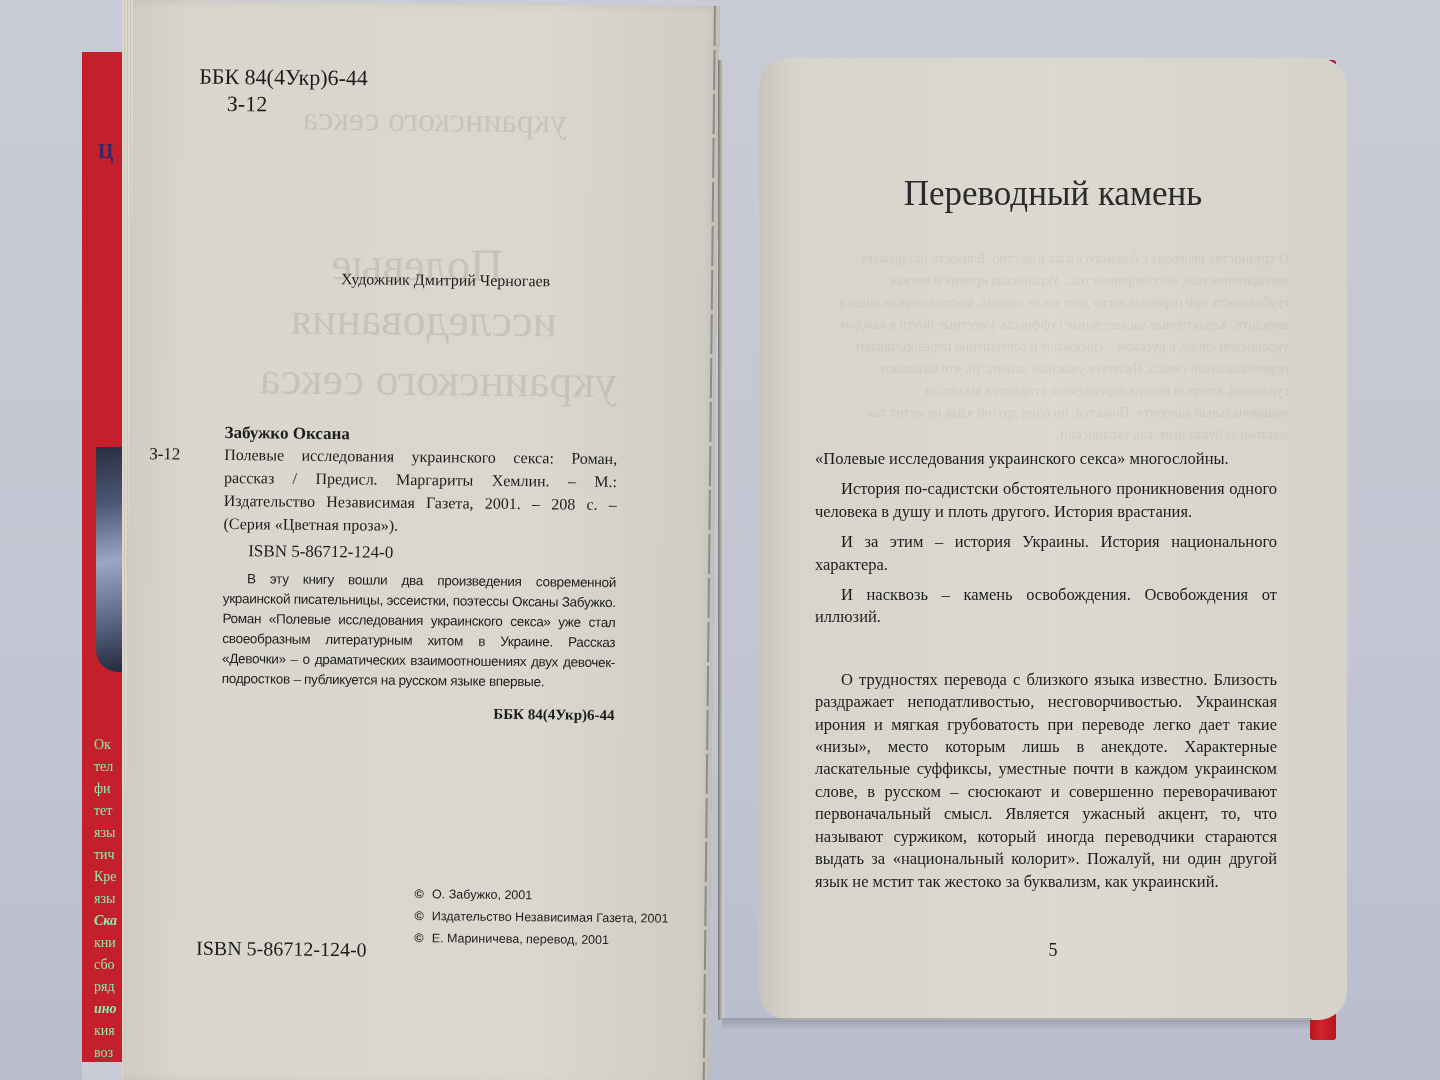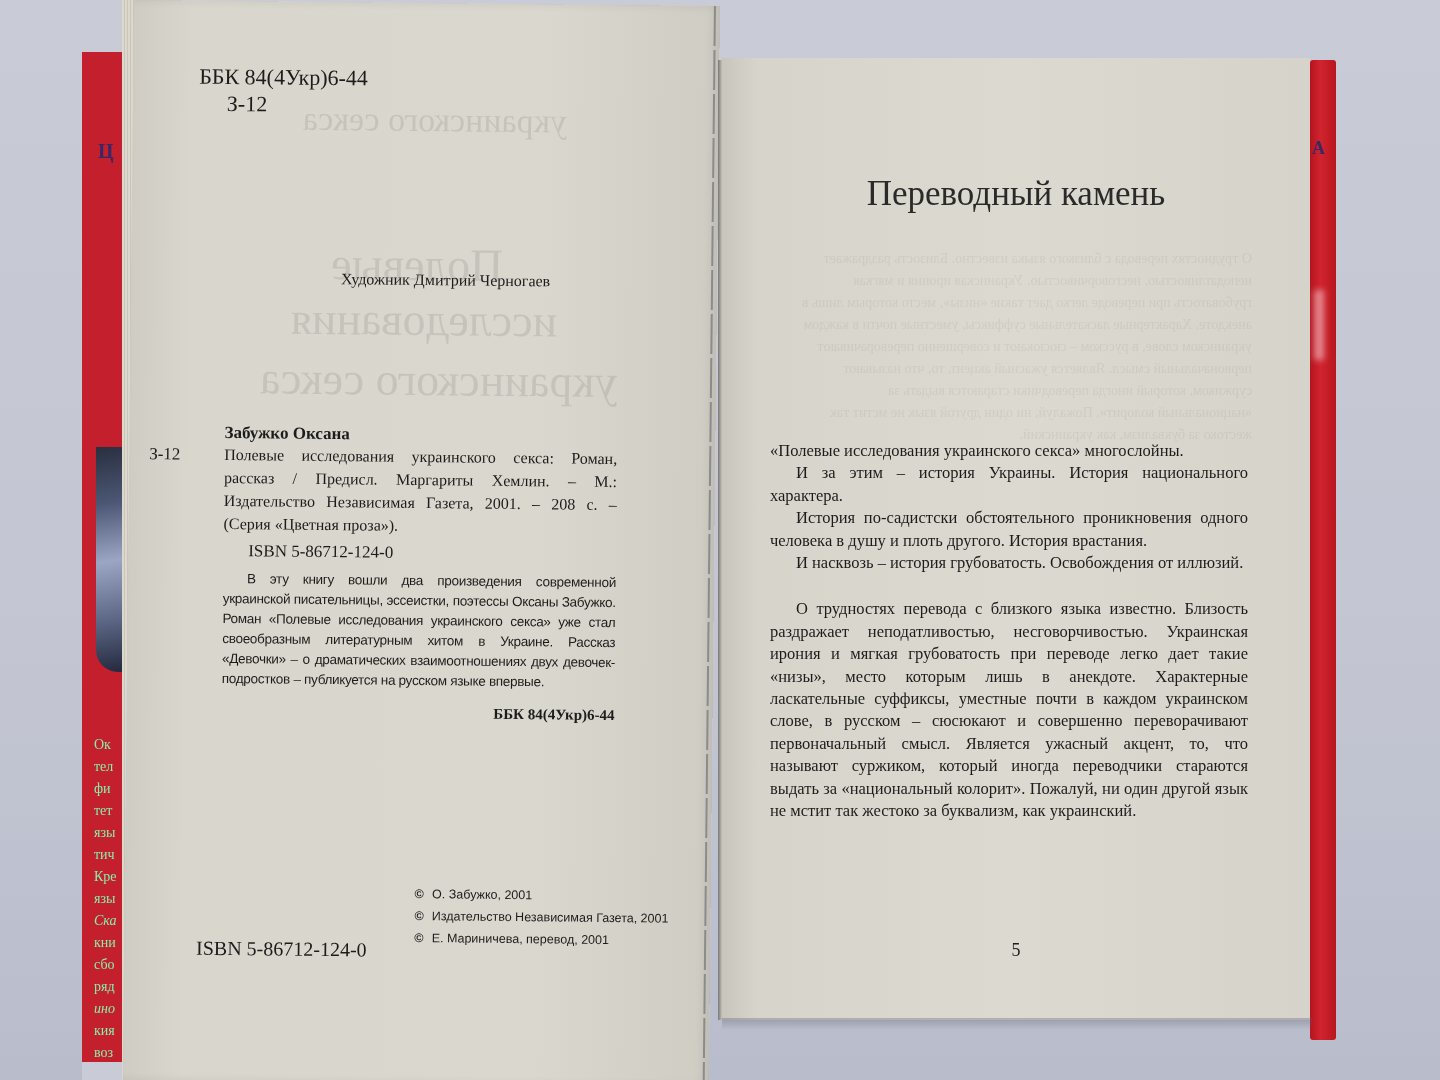--- a/index.html
+++ b/index.html
@@ -41,21 +41,21 @@
     .cover-blurb {
       position: absolute;
       left: 12px; top: 682px;
       width: 46px;
       font-size: 14px;
       line-height: 22px;
       color: #86efac;
       overflow: hidden;
       white-space: nowrap;
     }
-    .cover-blurb .it { font-style: italic; }
+    .cover-blurb .it { font-style: italic; font-weight: bold; }
     .cover-blurb-lower {
       position: absolute;
       left: 0; top: 1010px;
       width: 60px; height: 70px;
       background: #c9ccd6;
     }
     .cover-right {
       position: absolute;
       left: 1310px; top: 60px;
       width: 26px; height: 980px;
@@ -186,23 +186,24 @@
     .gutter {
       position: absolute;
       left: 718px; top: 60px;
       width: 6px; height: 960px;
       background: linear-gradient(90deg, #777 0%, #bdbab1 60%, #d4d1c8 100%);
     }
 
     
     .page-right {
       position: absolute;
-      left: 722px; top: 58px;
+      left: 759px; top: 58px;
       width: 588px; height: 962px;
       background: linear-gradient(90deg, #c8c5bc 0%, #d7d4cb 6%, #dcd9d0 50%, #d6d3ca 100%);
+      border-radius: 29px;
     }
     .page-right .chapter-title {
       position: absolute;
       left: 0; right: 0; top: 116px;
       text-align: center;
       font-size: 35px;
       color: #2a2a2a;
     }
     .page-right .ghost-r {
       position: absolute;
@@ -215,21 +216,21 @@
     }
     .page-right .body {
       position: absolute;
       left: 48px; top: 382px;
       width: 478px;
       font-size: 16.5px;
       line-height: 22.4px;
       text-align: justify;
     }
     .page-right .body p {
-      margin: 0;
+      margin: 8px;
       text-indent: 26px;
     }
     .page-right .body p.first { text-indent: 0; }
     .page-right .body .gap { height: 24px; }
     .page-right .page-number {
       position: absolute;
       left: 0; right: 0; top: 882px;
       text-align: center;
       font-size: 18px;
     }
@@ -322,23 +323,23 @@
 
   <div class="gutter"></div>
 
   <div class="page-right">
     <div class="ghost-r">О трудностях перевода с близкого языка известно. Близость раздражает неподатливостью, несговорчивостью. Украинская ирония и мягкая грубоватость при переводе легко дает такие «низы», место которым лишь в анекдоте. Характерные ласкательные суффиксы, уместные почти в каждом украинском слове, в русском – сюсюкают и совершенно переворачивают первоначальный смысл. Является ужасный акцент, то, что называют суржиком, который иногда переводчики стараются выдать за «национальный колорит». Пожалуй, ни один другой язык не мстит так жестоко за буквализм, как украинский.</div>
 
     <div class="chapter-title">Переводный камень</div>
 
     <div class="body">
       <p class="first">«Полевые исследования украинского секса» многослойны.</p>
+      <p>История по-садистски обстоятельного проникновения одного человека в душу и плоть другого. История врастания.</p>
       <p>И за этим – история Украины. История национального характера.</p>
-      <p>История по-садистски обстоятельного проникновения одного человека в душу и плоть другого. История врастания.</p>
-      <p>И насквозь – история грубоватость. Освобождения от иллюзий.</p>
+      <p>И насквозь – камень освобождения. Освобождения от иллюзий.</p>
       <div class="gap"></div>
       <p>О трудностях перевода с близкого языка известно. Близость раздражает неподатливостью, несговорчивостью. Украинская ирония и мягкая грубоватость при переводе легко дает такие «низы», место которым лишь в анекдоте. Характерные ласкательные суффиксы, уместные почти в каждом украинском слове, в русском – сюсюкают и совершенно переворачивают первоначальный смысл. Является ужасный акцент, то, что называют суржиком, который иногда переводчики стараются выдать за «национальный колорит». Пожалуй, ни один другой язык не мстит так жестоко за буквализм, как украинский.</p>
     </div>
 
     <div class="page-number">5</div>
   </div>
 
   <div class="shadow-bottom"></div>
 </div>
 

